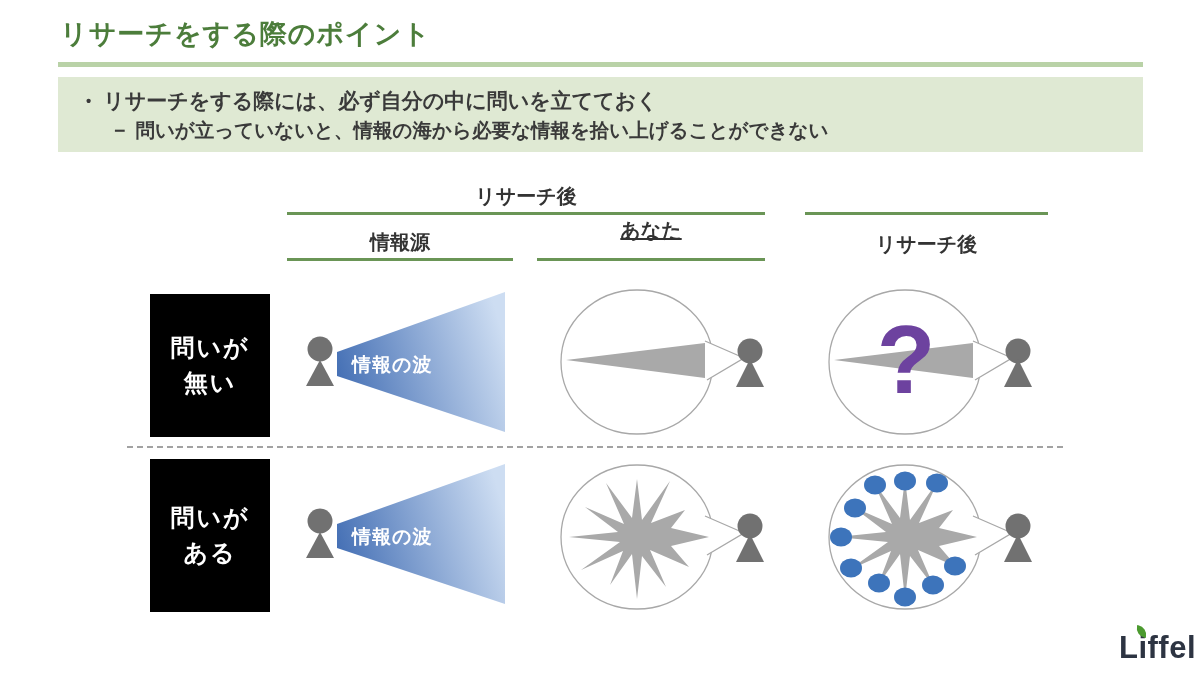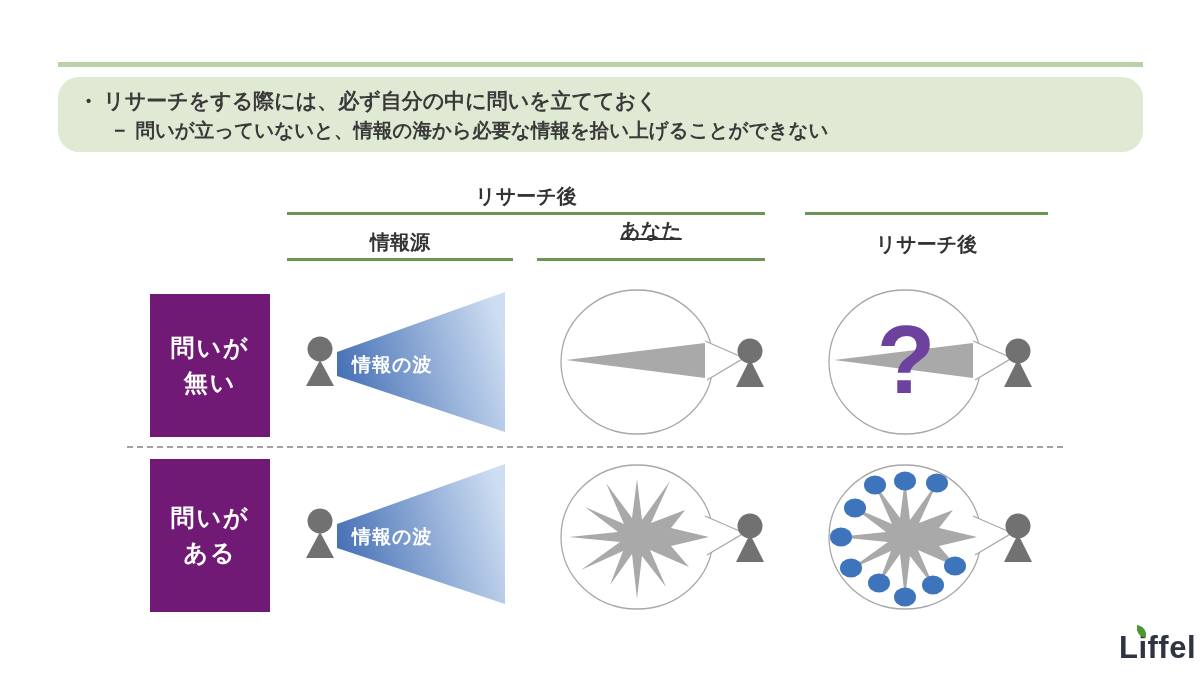--- a/index.html
+++ b/index.html
@@ -3,30 +3,30 @@
 <meta charset="utf-8">
 <style>
   * { margin:0; padding:0; box-sizing:border-box; }
   body { background:#fff; font-family:"Liberation Sans", sans-serif; }
   .slide { position:relative; width:1200px; height:675px; background:#ffffff; overflow:hidden; }
   .abs { position:absolute; }
 
   .title { left:60px; top:16px; font-size:27px; font-weight:bold; color:#4c7d3b; letter-spacing:1px; }
   .title-rule { left:58px; top:62px; width:1085px; height:5px; background:#b9d2a7; }
 
-  .banner { left:58px; top:77px; width:1085px; height:75px; background:#dfe9d3; padding:9px 14px 0 28px; color:#3a3a3a;border-radius:21px; }
+  .banner { left:58px; top:77px; width:1085px; height:75px; background:#dfe9d3; padding:9px 14px 0 28px; color:#3a3a3a; }
   .banner .l1 { font-size:21px; font-weight:bold; line-height:30px; }
   .banner .l2 { font-size:19.5px; font-weight:bold; line-height:29px; padding-left:28px; }
   .banner .marker { display:inline-block; margin-right:12px; font-size:15px; vertical-align:2px; }
   .banner .sub-marker { display:inline-block; margin-right:10px; }
 
   .col-head { font-size:20px; font-weight:bold; color:#333; text-align:center; }
   .green-rule { height:3px; background:#6a9556; }
 
-  .row-label { width:120px; background:#701a75; color:#ffffff; font-size:24px; font-weight:bold;
+  .row-label { width:120px; background:#000000; color:#ffffff; font-size:24px; font-weight:bold;
                display:flex; flex-direction:column; align-items:center; justify-content:center;
                text-align:center; line-height:1.45; letter-spacing:2px; }
 
   .wave-label { width:120px; text-align:left; color:#ffffff; font-size:19px; font-weight:bold;
                 letter-spacing:1px; z-index:3; }
 
   .dashed-divider { left:127px; top:446px; width:936px; border-top:2px dashed #a2a2a2; }
 
   .logo { right:4px; bottom:9px; font-size:31px; font-weight:bold; color:#2d3442; letter-spacing:0.5px; }
   .logo .i-wrap { position:relative; display:inline-block; }
@@ -40,20 +40,21 @@
 
   <svg width="0" height="0" style="position:absolute">
     <defs>
       <linearGradient id="waveGrad" x1="0" y1="0.6" x2="1" y2="0.35">
         <stop offset="0" stop-color="#4570b5"></stop>
         <stop offset="1" stop-color="#cdddf2"></stop>
       </linearGradient>
     </defs>
   </svg>
 
+  <div class="abs title">リサーチをする際のポイント</div>
   <div class="abs title-rule"></div>
 
   <div class="abs banner">
     <div class="l1"><span class="marker">•</span><span>リサーチをする際には、必ず自分の中に問いを立てておく</span></div>
     <div class="l2"><span class="sub-marker">−</span><span>問いが立っていないと、情報の海から必要な情報を拾い上げることができない</span></div>
   </div>
 
   <div class="abs col-head" style="left:287px; top:183px; width:478px;">リサーチ後</div>
   <div class="abs green-rule" style="left:287px; top:212px; width:478px;"></div>
   <div class="abs col-head" style="left:805px; top:183px; width:243px;margin-top:48px;">リサーチ後</div>

